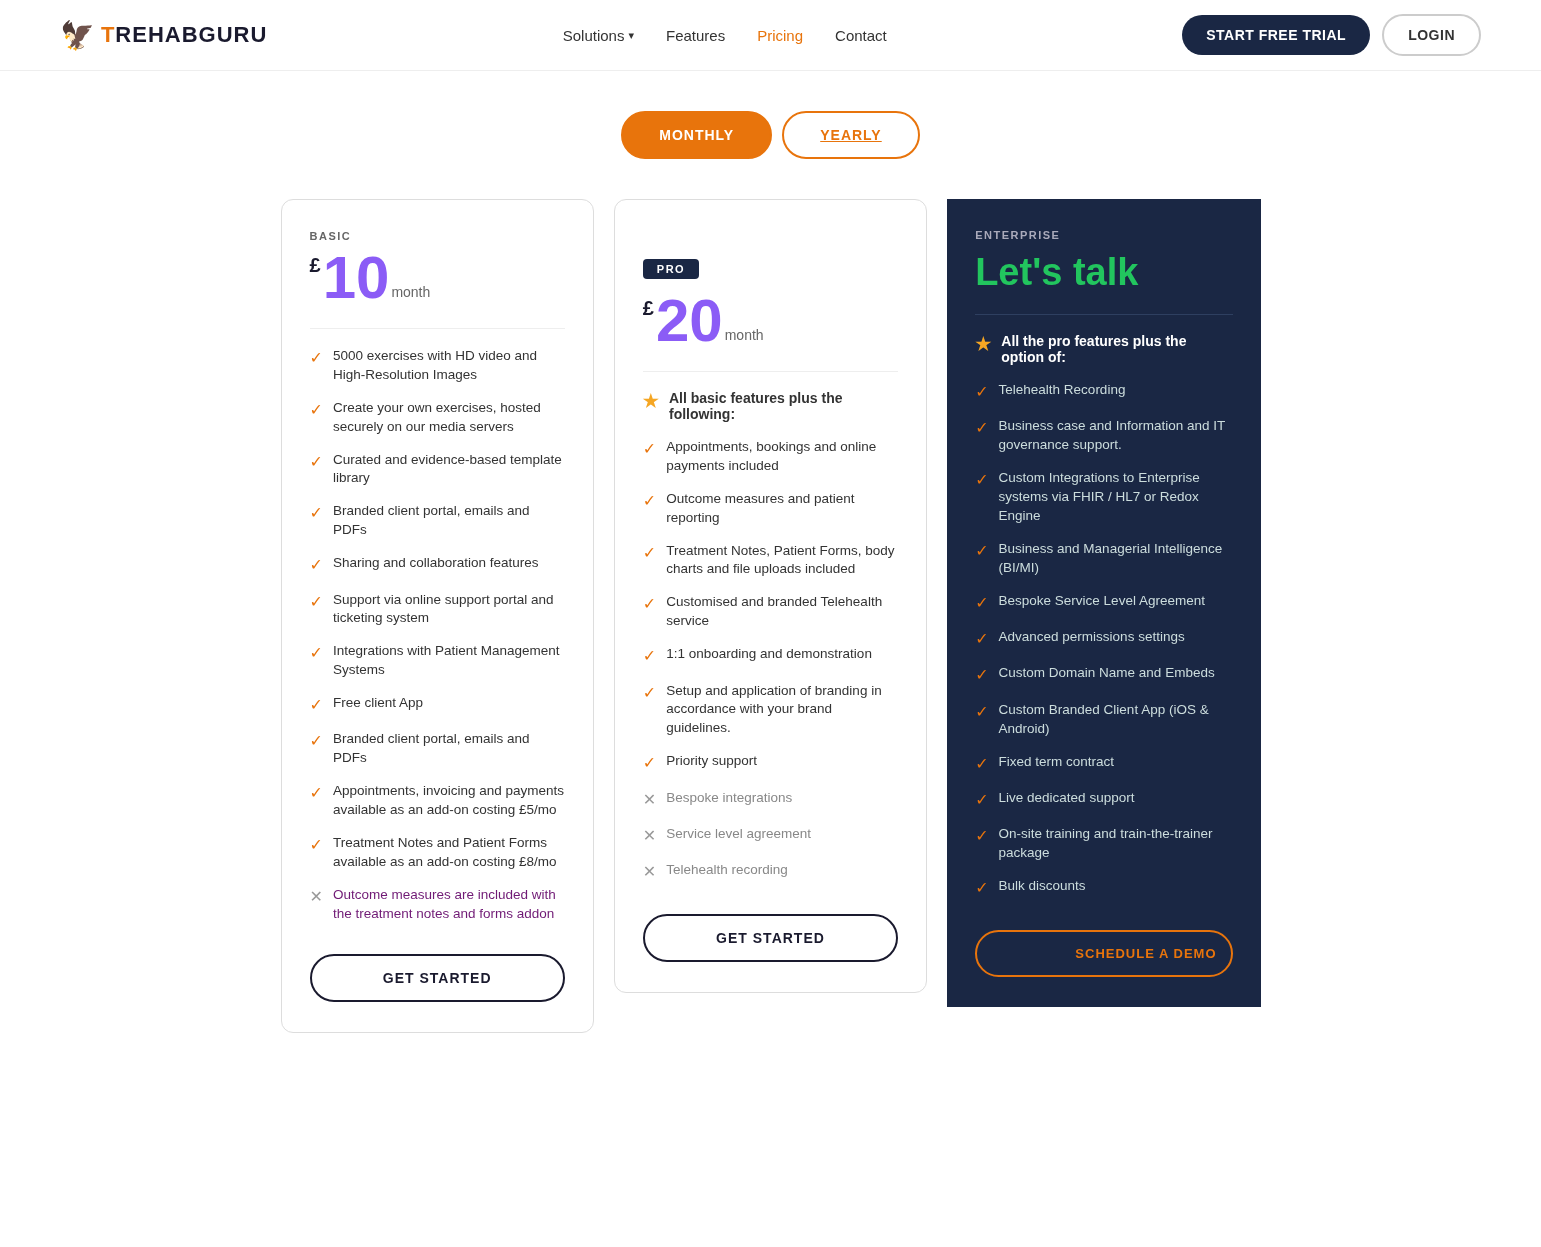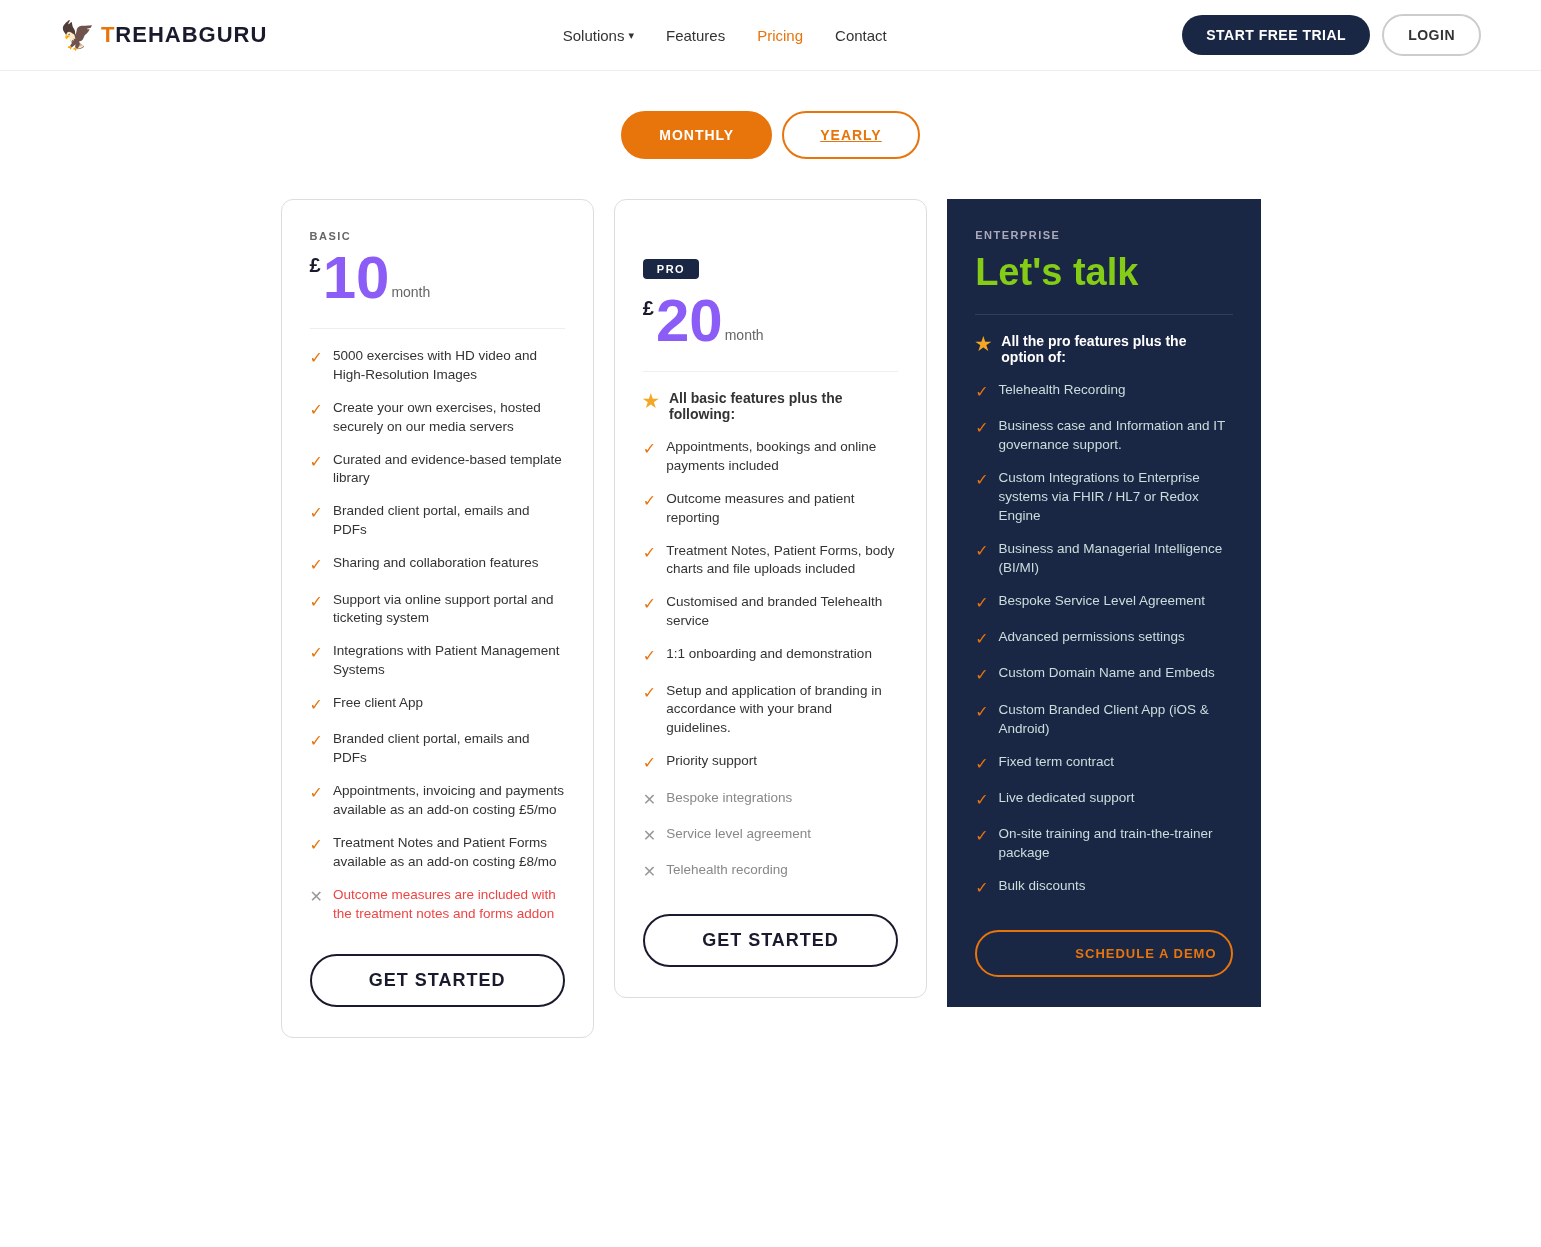--- a/index.html
+++ b/index.html
@@ -185,21 +185,21 @@
     .enterprise-tier {
       font-size: 11px;
       font-weight: 700;
       letter-spacing: 1.5px;
       color: #aab;
       margin-bottom: 10px;
     }
     .enterprise-title {
       font-size: 38px;
       font-weight: 700;
-      color: #84cc16;
+      color: #22c55e;
       margin-bottom: 20px;
     }
     .enterprise-divider { border: none; border-top: 1px solid #2e3f60; margin: 18px 0; }
 
     
     .feature-list {
       list-style: none;
       display: flex;
       flex-direction: column;
       gap: 14px;
@@ -250,21 +250,21 @@
 
     
     .btn-get-started {
       display: block;
       width: 100%;
       background: #fff;
       color: #1a1a2e;
       border: 2px solid #1a1a2e;
       padding: 14px;
       border-radius: 30px;
-      font-size: 18px;
+      font-size: 14px;
       font-weight: 700;
       cursor: pointer;
       letter-spacing: 1px;
       text-align: center;
       margin-top: 10px;
     }
     .btn-schedule {
       display: block;
       width: 100%;
       background: transparent;
@@ -364,21 +364,21 @@
         <li class="feature-item">
             <span class="check-icon">✓</span>
             <span>Appointments, invoicing and payments available as an add-on costing £5/mo</span>
           </li>
         <li class="feature-item">
             <span class="check-icon">✓</span>
             <span>Treatment Notes and Patient Forms available as an add-on costing £8/mo</span>
           </li>
         <li class="feature-item">
             <span class="x-icon">✕</span>
-            <span style="color:#ef4444;">Outcome measures are included with the treatment notes and forms addon</span>
+            <span style="color:#701a75;">Outcome measures are included with the treatment notes and forms addon</span>
           </li>
       </ul>
       <button class="btn-get-started">GET STARTED</button>
     </div>
 
     <div class="card">
       <div class="pro-badge">PRO</div>
       <div class="card-price">
         <span class="price-currency">£</span>
         <span class="price-amount">20</span>

